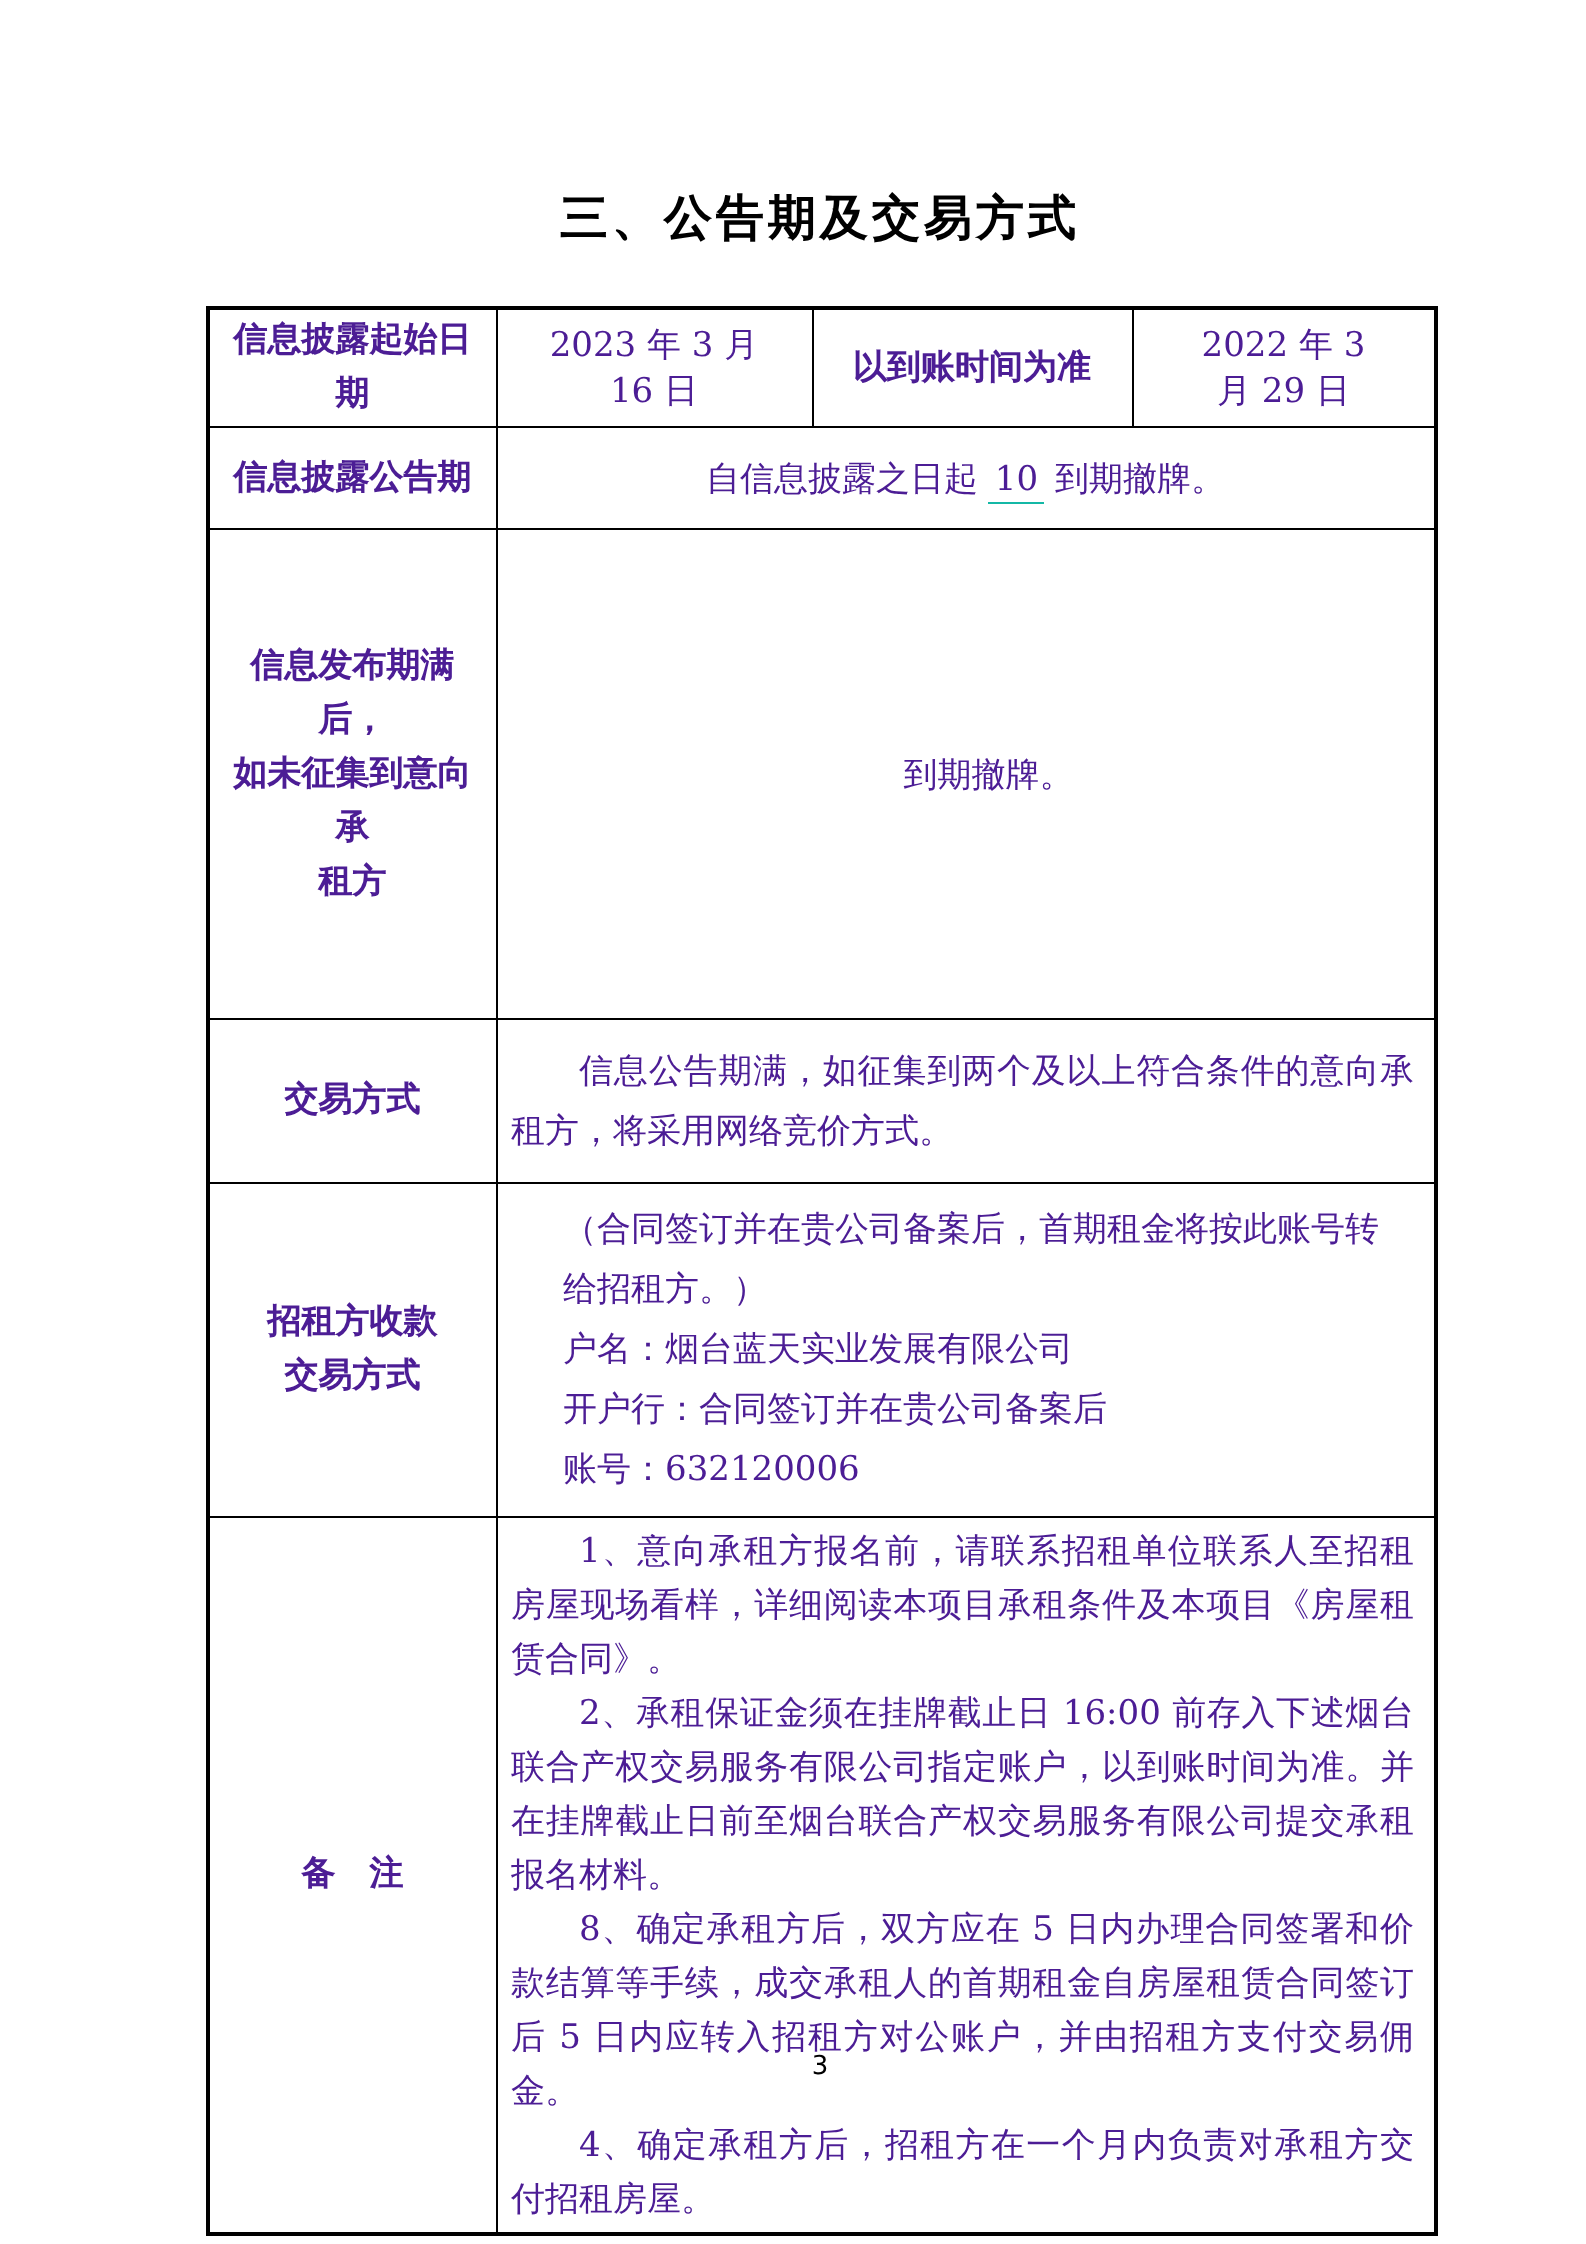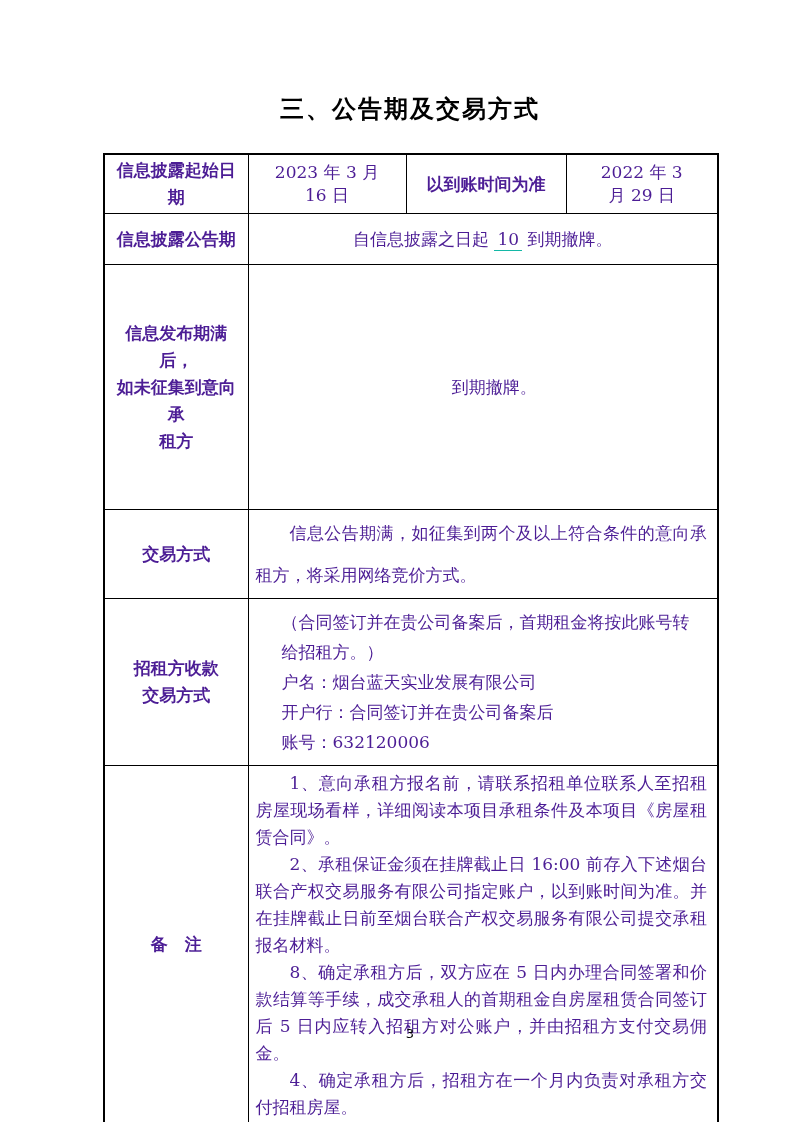--- a/index.html
+++ b/index.html
@@ -65,21 +65,21 @@
     padding: 4px 10px 2px 7px;
     line-height: 27px;
   }
   td.cell-paragraphs p {
     margin: 0;
     text-indent: 2em;
   }
   td.cell-indent-para {
     text-align: justify;
     padding: 2px 10px 2px 7px;
-    line-height: 42px;
+    line-height: 30px;
     margin-left: 28px;
   }
   td.cell-indent-para p {
     margin: 0;
     text-indent: 2em;
   }
   td.cell-account {
     padding: 8px 26px 8px 33px;
     line-height: 30px;
   }

